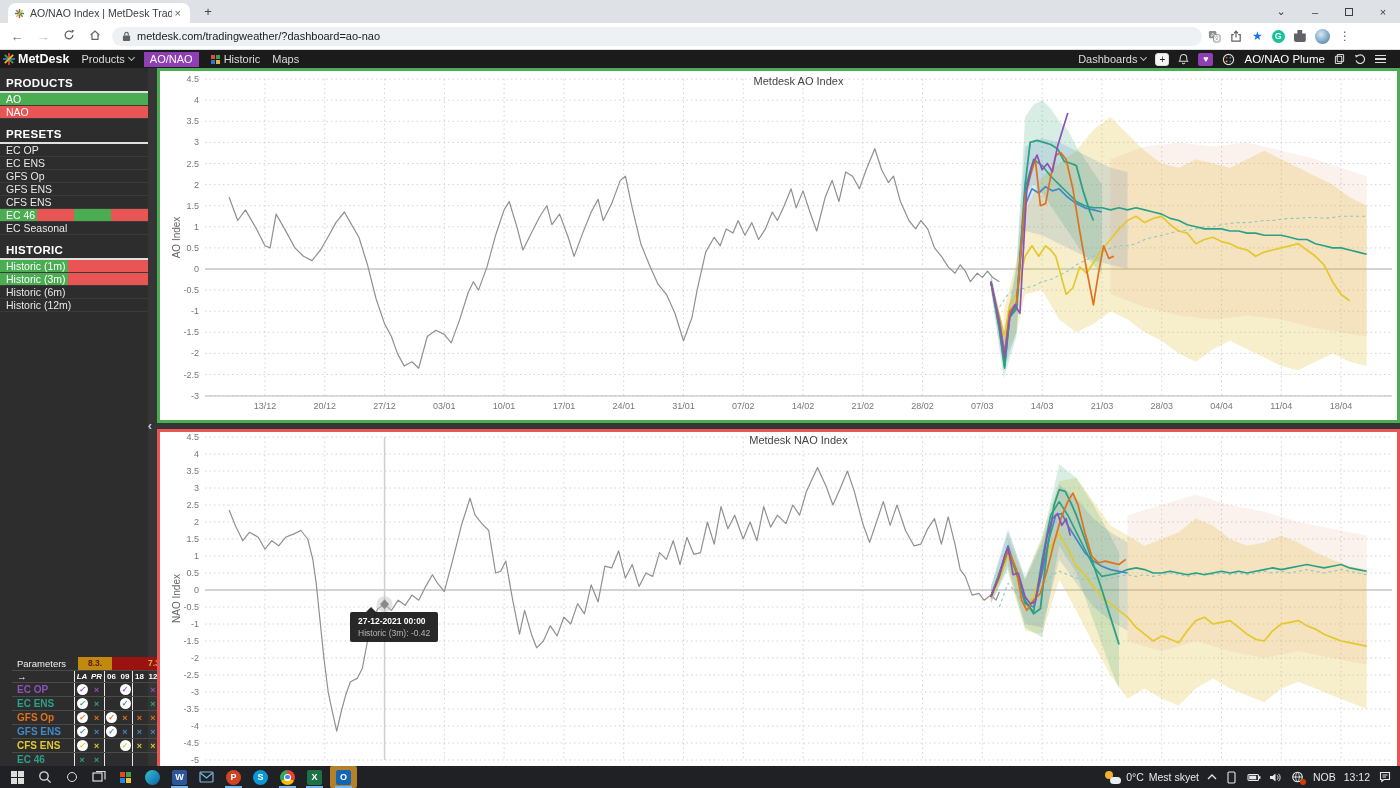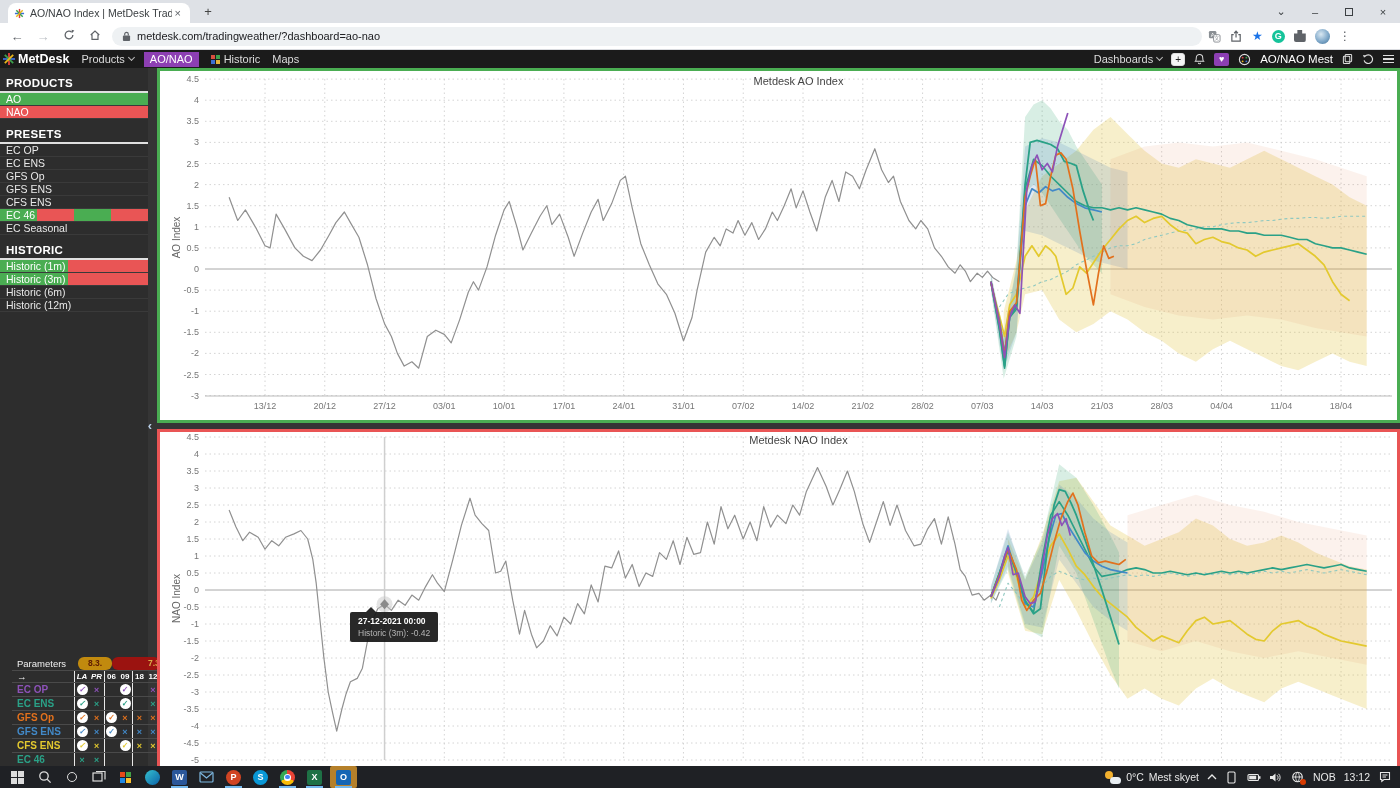--- a/index.html
+++ b/index.html
@@ -35,21 +35,21 @@
 
   
   .appbar { position:absolute; left:0; top:50px; width:1400px; height:18px; background:#1b1b1b; color:#ddd;
             display:flex; align-items:center; font-size:11px; }
   .brand { display:flex; align-items:center; gap:2px; margin-left:2px; }
   .brand-name { font-weight:bold; font-size:12.5px; color:#fff; }
   .appbar-item { margin-left:12px; display:flex; align-items:center; gap:4px; }
   .chev { display:inline-block; width:5px; height:5px; border-right:1.5px solid #bbb; border-bottom:1.5px solid #bbb;
           transform:rotate(45deg); margin-top:-3px; }
   .chip-purple { background:#8d3fb3; color:#fff; padding:1.5px 6px; margin-left:10px; font-size:11px; }
-  .appbar-right { margin-left:auto; display:flex; align-items:center; gap:9px; padding-right:6px; }
+  .appbar-right { margin-left:auto; display:flex; align-items:center; gap:9px; padding-right:14px; }
   .plusbox { width:14px; height:13px; border:1.5px solid #ddd; border-radius:3px; text-align:center; line-height:11px;
              font-size:10px; color:#eee; background:#f5f5f5; color:#222; }
   .heart-chip { background:#8d3fb3; border-radius:2px; width:15px; height:13px; color:#fff; font-size:9px; text-align:center; line-height:13px; }
   .hamburger { display:flex; flex-direction:column; gap:2px; }
   .hamburger i { display:block; width:11px; height:1.5px; background:#ddd; }
   .mini-grid { display:grid; grid-template-columns:4px 4px; grid-template-rows:4px 4px; gap:1px; }
   .mini-grid i { background:#e2b23a; }
   .mini-grid i:nth-child(1){ background:#d94f3f; } .mini-grid i:nth-child(2){ background:#3da04c; }
   .mini-grid i:nth-child(3){ background:#3a6fd0; }
 
@@ -77,21 +77,21 @@
                  padding:4px 8px; z-index:5; }
   .nao-tooltip:before { content:""; position:absolute; left:16px; top:-5px; border-left:5px solid transparent;
                  border-right:5px solid transparent; border-bottom:5px solid rgba(22,22,22,.92); }
   .tt-date { color:#fff; font-size:8.5px; font-weight:bold; white-space:nowrap; }
   .tt-val { color:#b5b5b5; font-size:8.5px; margin-top:2px; white-space:nowrap; }
 
   
   .params { position:absolute; left:12px; bottom:0; width:148px; font-size:8px; color:#fff; }
   .p-grouprow { display:flex; height:13px; align-items:stretch; }
   .p-label { width:92px; font-size:9.5px; color:#f0f0f0; padding-left:5px; line-height:13px; }
-  .p-gbox { width:48px; text-align:center; line-height:13px; font-size:8.5px; font-weight:bold;border-radius:6px; }
+  .p-gbox { width:48px; text-align:center; line-height:13px; font-size:8.5px; font-weight:bold; }
   .p-headrow, .p-row { display:flex; height:12px; border-top:1px solid #4a4a4a; align-items:center; }
   .p-row { height:14px; }
   .p-name { width:62px; font-size:10px; font-weight:bold; padding-left:5px; }
   .p-cell { width:14px; height:100%; display:flex; align-items:center; justify-content:center; }
   .p-cell.hdr { font-weight:bold; font-size:8px; color:#fff; }
   .p-cell.w15 { width:15px;font-style:italic; }
   .vline { border-left:1px solid #e8e8e8; }
   .chk-circle { width:11px; height:11px; border-radius:50%; background:#fff; display:flex; align-items:center;
                 justify-content:center; font-size:8px; font-weight:bold; }
   .xmark { font-weight:bold; font-size:9px; }
@@ -232,21 +232,21 @@
         <path d="M6 1.5 a3.5 3.5 0 0 1 3.5 3.5 c0 3 1 4 1 4 H1.5 c0 0 1-1 1-4 A3.5 3.5 0 0 1 6 1.5 Z M4.8 10.5 a1.2 1.2 0 0 0 2.4 0" fill="none" stroke="#ddd" stroke-width="1.1"></path>
       </svg>
     <span class="heart-chip">♥</span>
     <svg width="13" height="13" viewBox="0 0 14 14">
         <circle cx="7" cy="7" r="5.5" fill="none" stroke="#ddd" stroke-width="1.2"></circle>
         <circle cx="5" cy="5" r="1" fill="#e2413f"></circle>
         <circle cx="9" cy="5" r="1" fill="#3da04c"></circle>
         <circle cx="5" cy="9" r="1" fill="#e8b71a"></circle>
         <circle cx="9" cy="9" r="1" fill="#3b6fd4"></circle>
       </svg>
-    <span style="font-size:11.5px;color:#fff">AO/NAO Mest</span>
+    <span style="font-size:11.5px;color:#fff">AO/NAO Plume</span>
     <svg width="11" height="12" viewBox="0 0 12 13">
         <rect x="3.5" y="1.5" width="7" height="8" rx="1" fill="none" stroke="#ddd" stroke-width="1.1"></rect>
         <rect x="1.5" y="3.5" width="7" height="8" rx="1" fill="none" stroke="#ddd" stroke-width="1.1"></rect>
       </svg>
     <svg width="12" height="12" viewBox="0 0 14 14">
         <path d="M3.5 4 A5 5 0 1 1 2.5 8.5" fill="none" stroke="#ddd" stroke-width="1.4"></path>
         <polygon points="1.2,2.2 4.8,2.8 2.4,5.6" fill="#ddd"></polygon>
       </svg>
     <span class="hamburger">
         <i></i>

